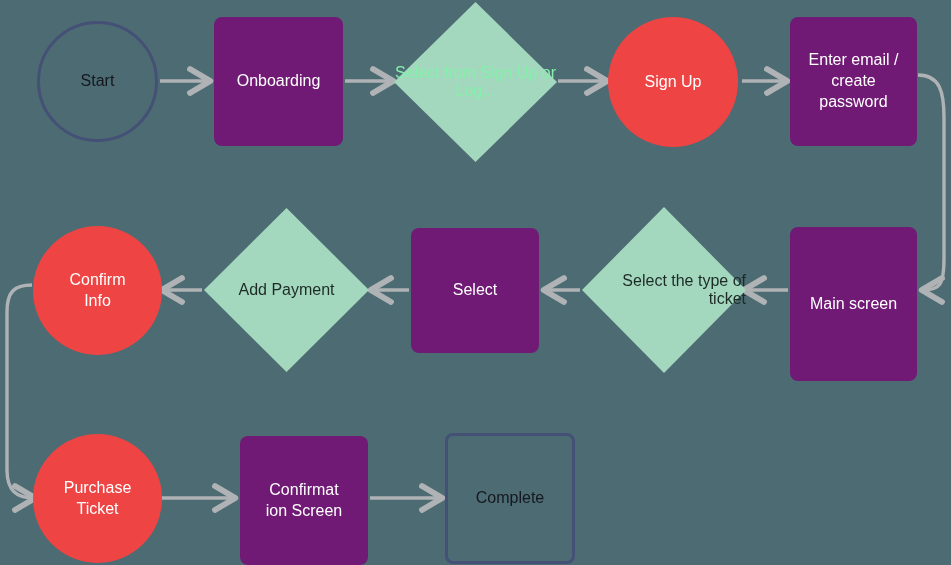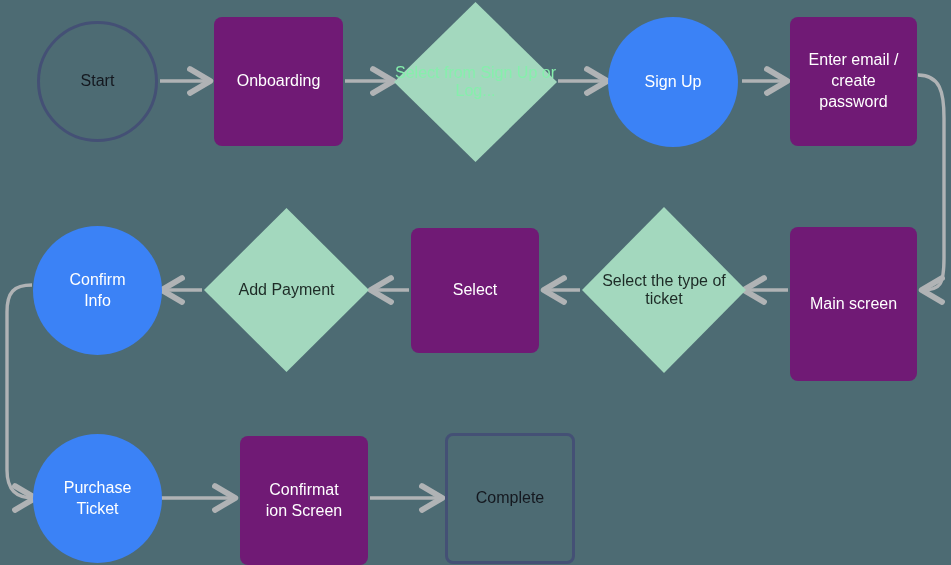--- a/index.html
+++ b/index.html
@@ -60,21 +60,21 @@
     width: 100%;
     height: 100%;
     display: flex;
     align-items: center;
     justify-content: center;
     text-align: center;
   }
 
   
   .fill-blue   { background: #701a75; color: #ffffff; }
-  .fill-navy   { background: #3b82f6; color: #ffffff; justify-content: center; }
+  .fill-navy   { background: #ef4444; color: #ffffff; justify-content: center; }
   .stroke-navy {
     background: transparent;
     border: 3px solid #445075;
     color: #14181f;
   }
 
   .t16 { font-size: 16px; }
 </style>
 </head>
 <body>
@@ -138,21 +138,21 @@
   </div>
 
   <div class="node shape-rect fill-blue t16" style="left:790px; top:227px; width:127px; height:154px;">
     <span class="lbl">Main screen</span>
   </div>
 
   <div class="diamond-wrap" style="left:582px; top:207px; width:164px; height:166px;">
     <svg class="diamond-bg" viewBox="0 0 164 166" preserveAspectRatio="none" xmlns="http://www.w3.org/2000/svg">
       <polygon points="82,0 164,83 82,166 0,83" fill="#a3d8be"></polygon>
     </svg>
-    <div class="diamond-label t16" style="color:#1d2b26;">
+    <div class="diamond-label t16" style="color:#1d2b26;text-align:right;">
       <span class="lbl">Select
 the type
 of ticket</span>
     </div>
   </div>
 
   <div class="node shape-rect fill-blue t16" style="left:411px; top:228px; width:128px; height:125px;">
     <span class="lbl">Select</span>
   </div>
 

